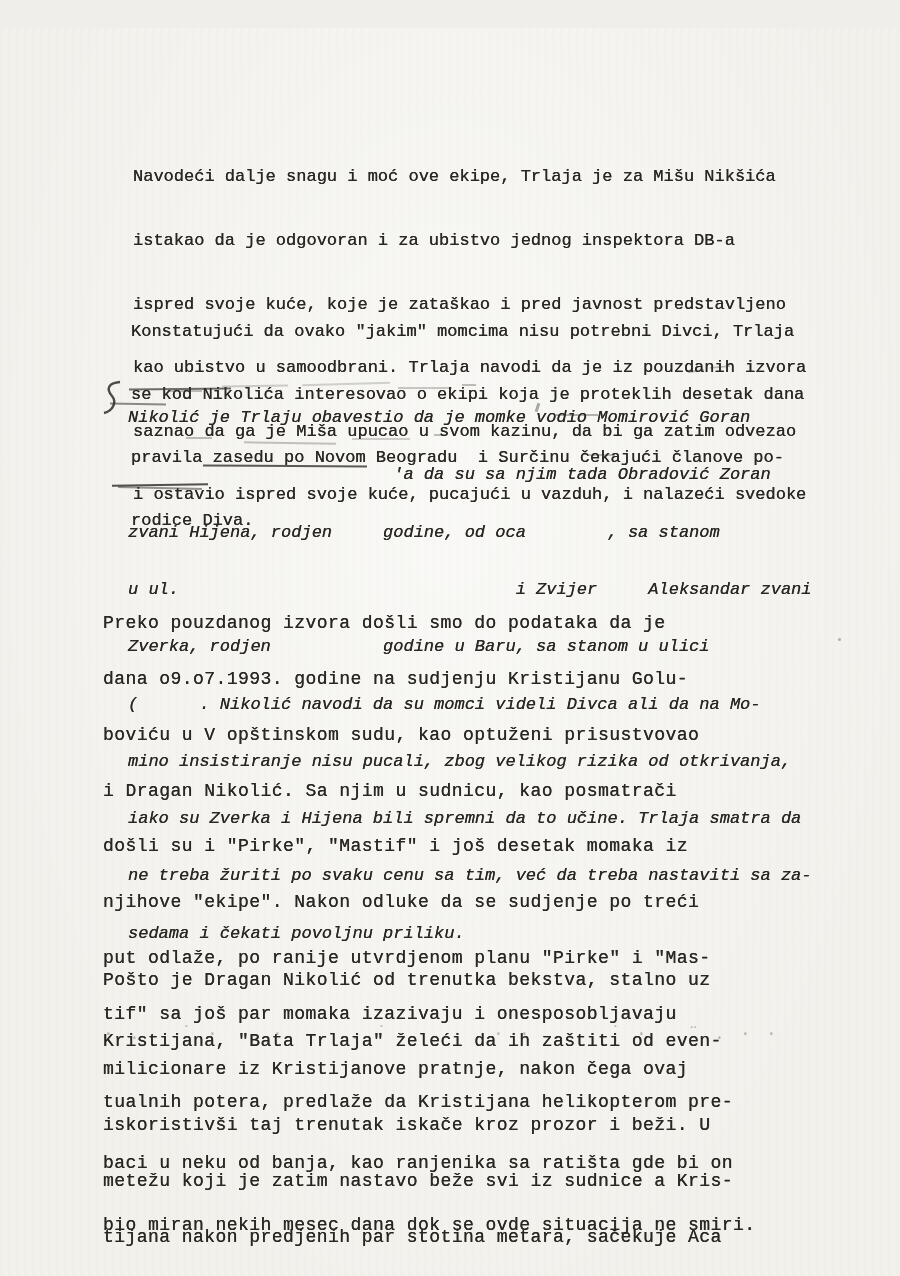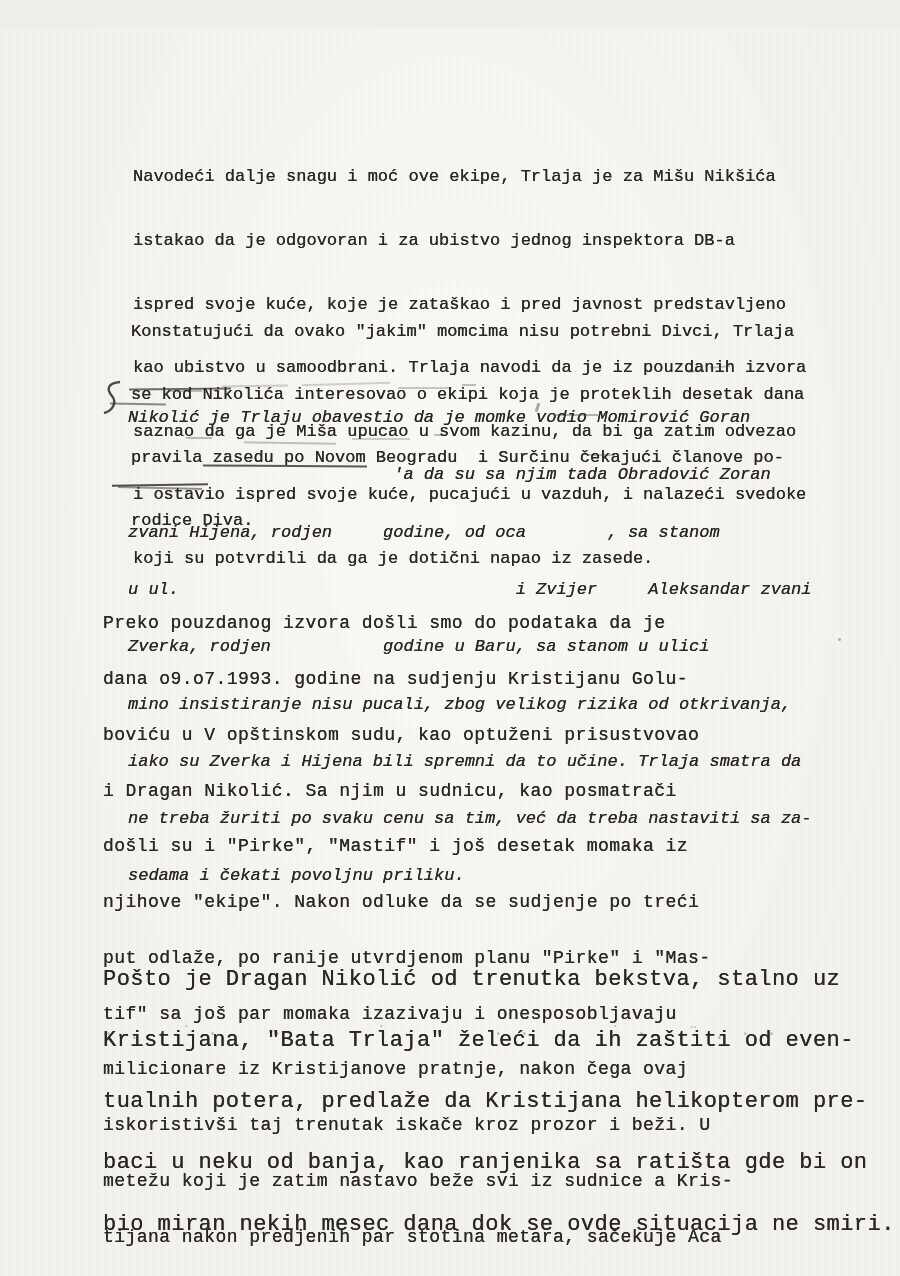--- a/index.html
+++ b/index.html
@@ -20,56 +20,56 @@
   .para{
     position:absolute;
     white-space:pre;
     text-shadow:0 0 .6px rgba(42,39,34,.85), .3px .2px 0 rgba(42,39,34,.3);
   }
   .para .ln{display:block;}
   #p1{left:133px;top:96px;font-size:17px;line-height:21.2px;}
   #p2{left:131px;top:251px;font-size:17px;line-height:21px;}
   #p3{left:128px;top:342px;font-size:17px;line-height:19.1px;font-style:italic;}
   #p4{left:103px;top:549px;font-size:18px;line-height:18.6px;letter-spacing:.45px;}
-  #p5{left:103px;top:901px;font-size:22px;line-height:20.4px;letter-spacing:.45px;}
+  #p5{left:103px;top:901px;font-size:18px;line-height:20.4px;letter-spacing:.45px;}
   .faded-line{
     position:absolute;left:103px;top:996px;
     font-size:18px;letter-spacing:2.2px;opacity:.3;white-space:pre;
   }
   .mk{position:absolute;background:#35322c;}
   .bracket{position:absolute;left:102px;top:352px;}
 </style>
 </head>
 <body>
 
 <div class="page">
 
   <div class="para" id="p1">
     <span class="ln">Navodeći dalje snagu i moć ove ekipe, Trlaja je za Mišu Nikšića</span>
     <span class="ln">istakao da je odgovoran i za ubistvo jednog inspektora DB-a</span>
     <span class="ln">ispred svoje kuće, koje je zataškao i pred javnost predstavljeno</span>
     <span class="ln">kao ubistvo u samoodbrani. Trlaja navodi da je iz pouzdanih izvora</span>
     <span class="ln">saznao da ga je Miša upucao u svom kazinu, da bi ga zatim odvezao</span>
     <span class="ln">i ostavio ispred svoje kuće, pucajući u vazduh, i nalazeći svedoke</span>
-    <span class="ln">koji su potvrdili da ga je dotični napao iz zasede.</span>
   </div>
 
   <div class="para" id="p2">
     <span class="ln">Konstatujući da ovako "jakim" momcima nisu potrebni Divci, Trlaja</span>
     <span class="ln">se kod Nikolića interesovao o ekipi koja je proteklih desetak dana</span>
     <span class="ln">pravila zasedu po Novom Beogradu  i Surčinu čekajući članove po-</span>
     <span class="ln">rodice Diva.</span>
   </div>
 
   <div class="para" id="p3">
     <span class="ln">Nikolić je Trlaju obavestio da je momke vodio Momirović Goran</span>
     <span class="ln">                          'a da su sa njim tada Obradović Zoran</span>
     <span class="ln">zvani Hijena, rodjen     godine, od oca        , sa stanom</span>
     <span class="ln">u ul.                                 i Zvijer     Aleksandar zvani</span>
     <span class="ln">Zverka, rodjen           godine u Baru, sa stanom u ulici</span>
+    <span class="ln">(      . Nikolić navodi da su momci videli Divca ali da na Mo-</span>
     <span class="ln">mino insistiranje nisu pucali, zbog velikog rizika od otkrivanja,</span>
     <span class="ln">iako su Zverka i Hijena bili spremni da to učine. Trlaja smatra da</span>
     <span class="ln">ne treba žuriti po svaku cenu sa tim, već da treba nastaviti sa za-</span>
     <span class="ln">sedama i čekati povoljnu priliku.</span>
   </div>
 
   <div class="para" id="p4">
     <span class="ln">Preko pouzdanog izvora došli smo do podataka da je</span>
     <span class="ln">dana o9.o7.1993. godine na sudjenju Kristijanu Golu-</span>
     <span class="ln">boviću u V opštinskom sudu, kao optuženi prisustvovao</span>

